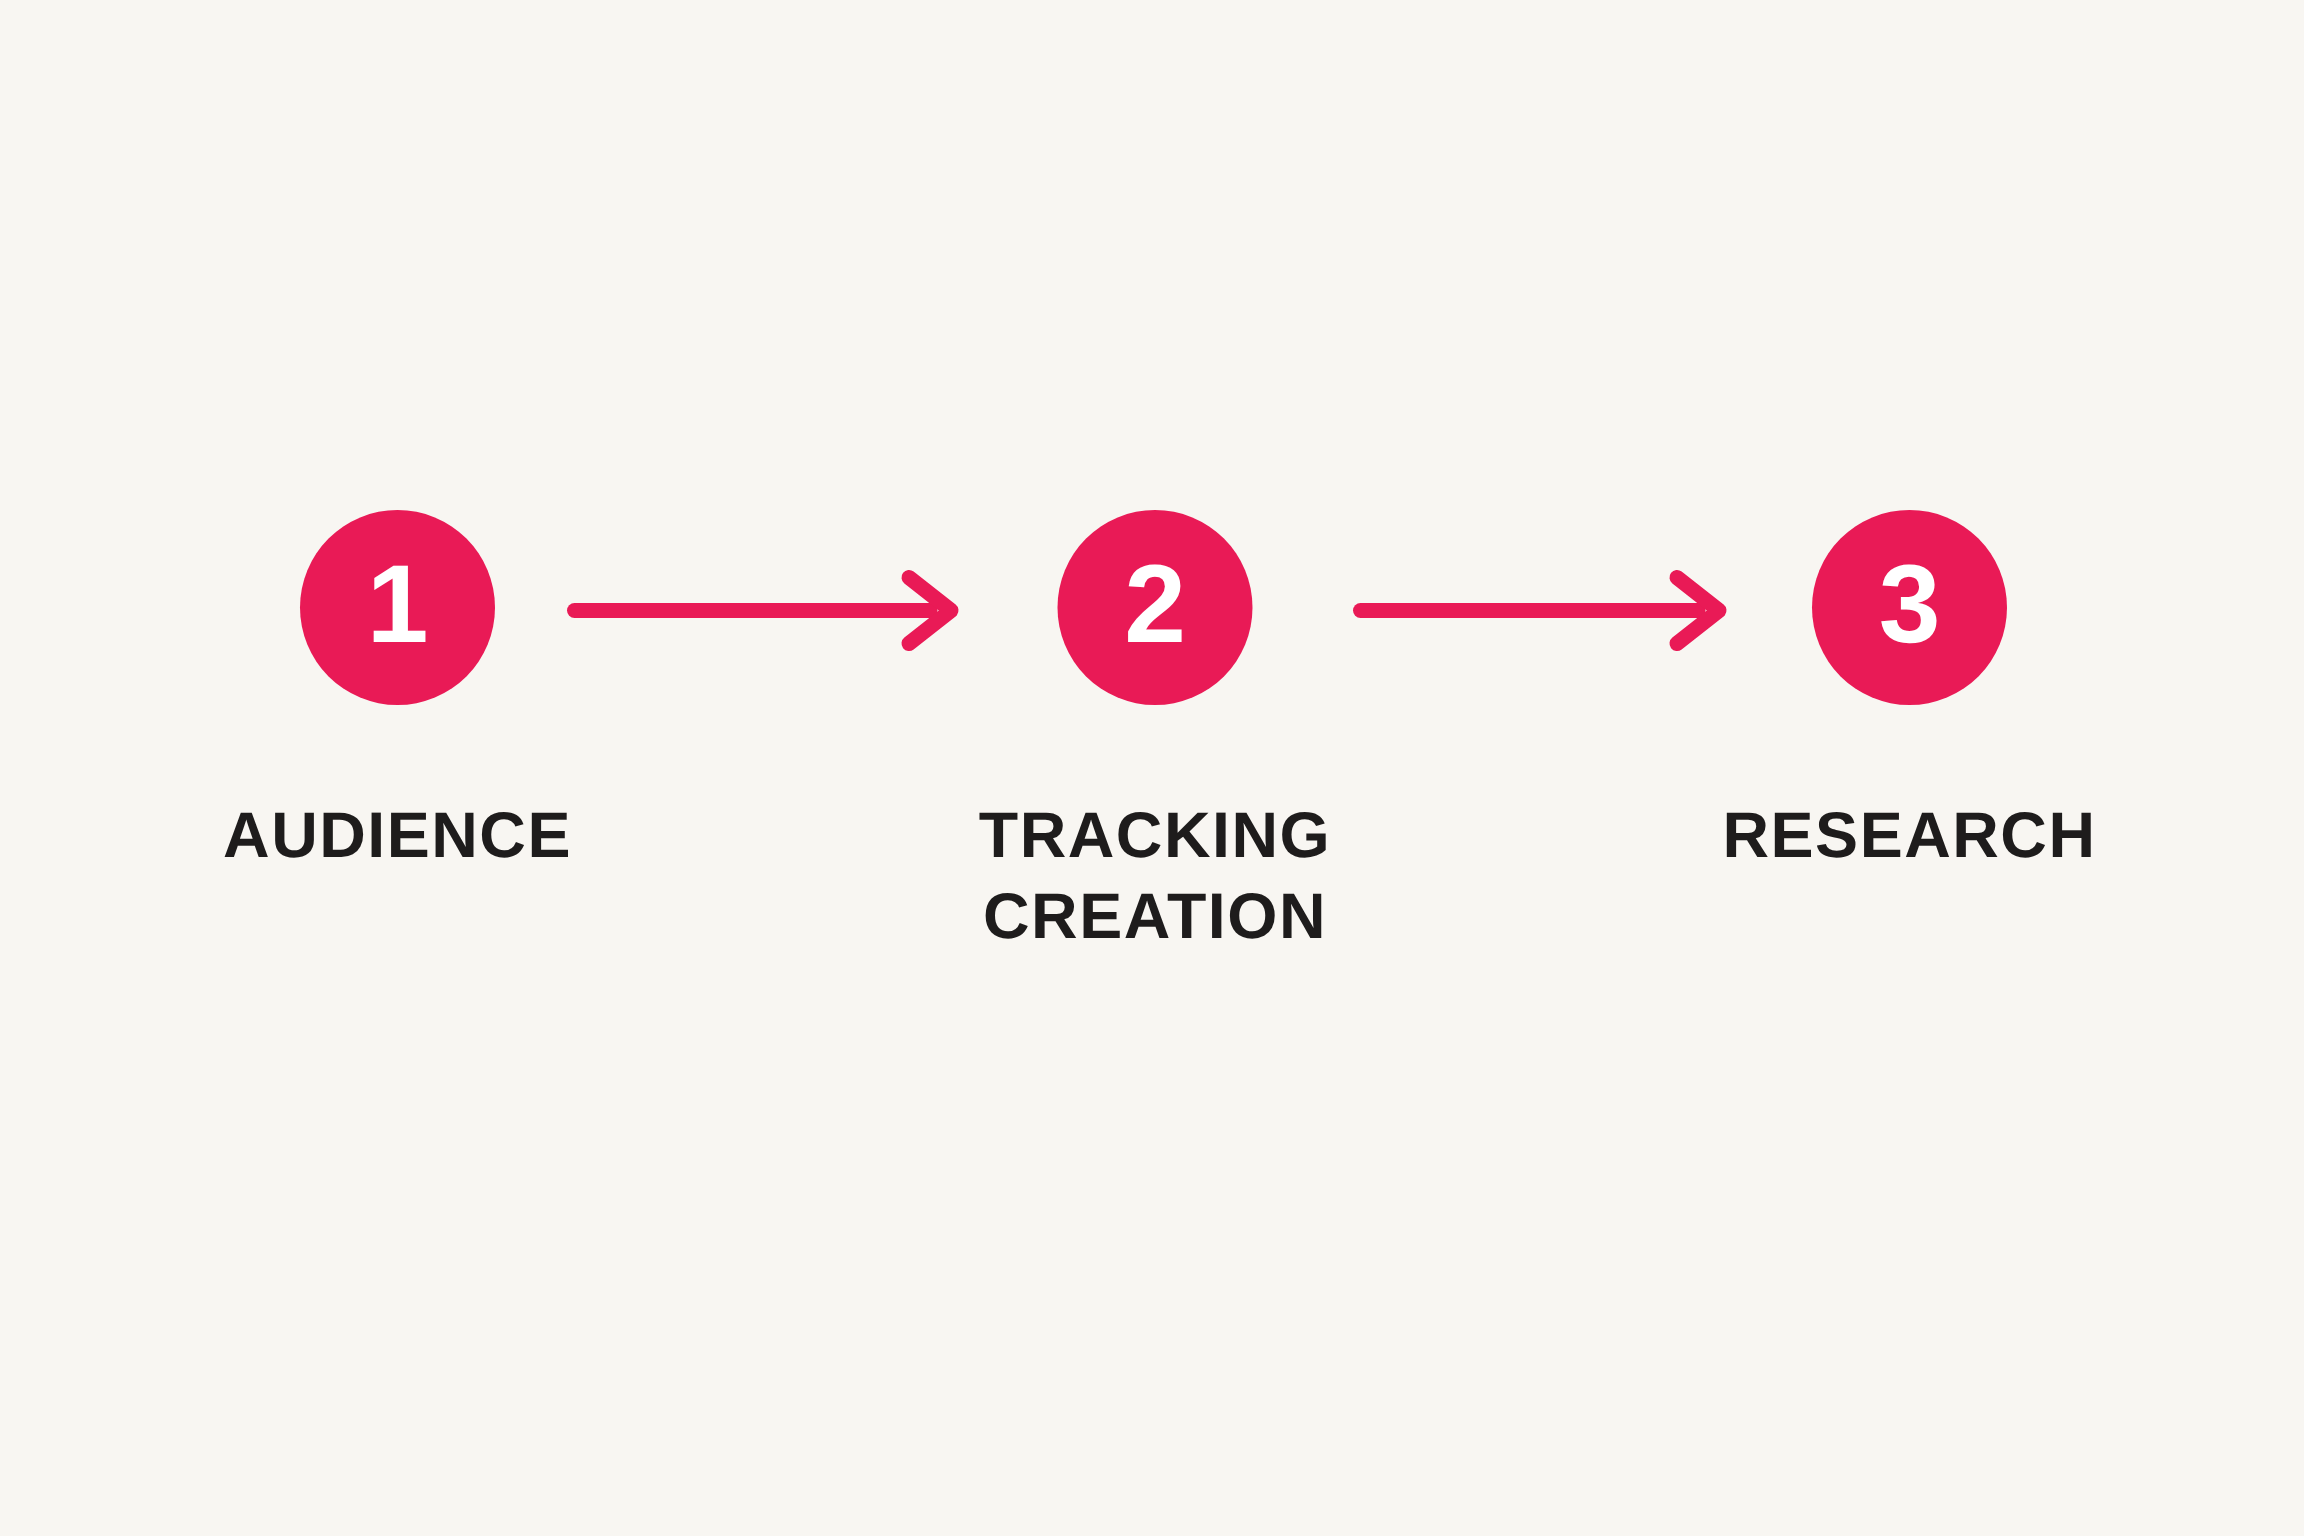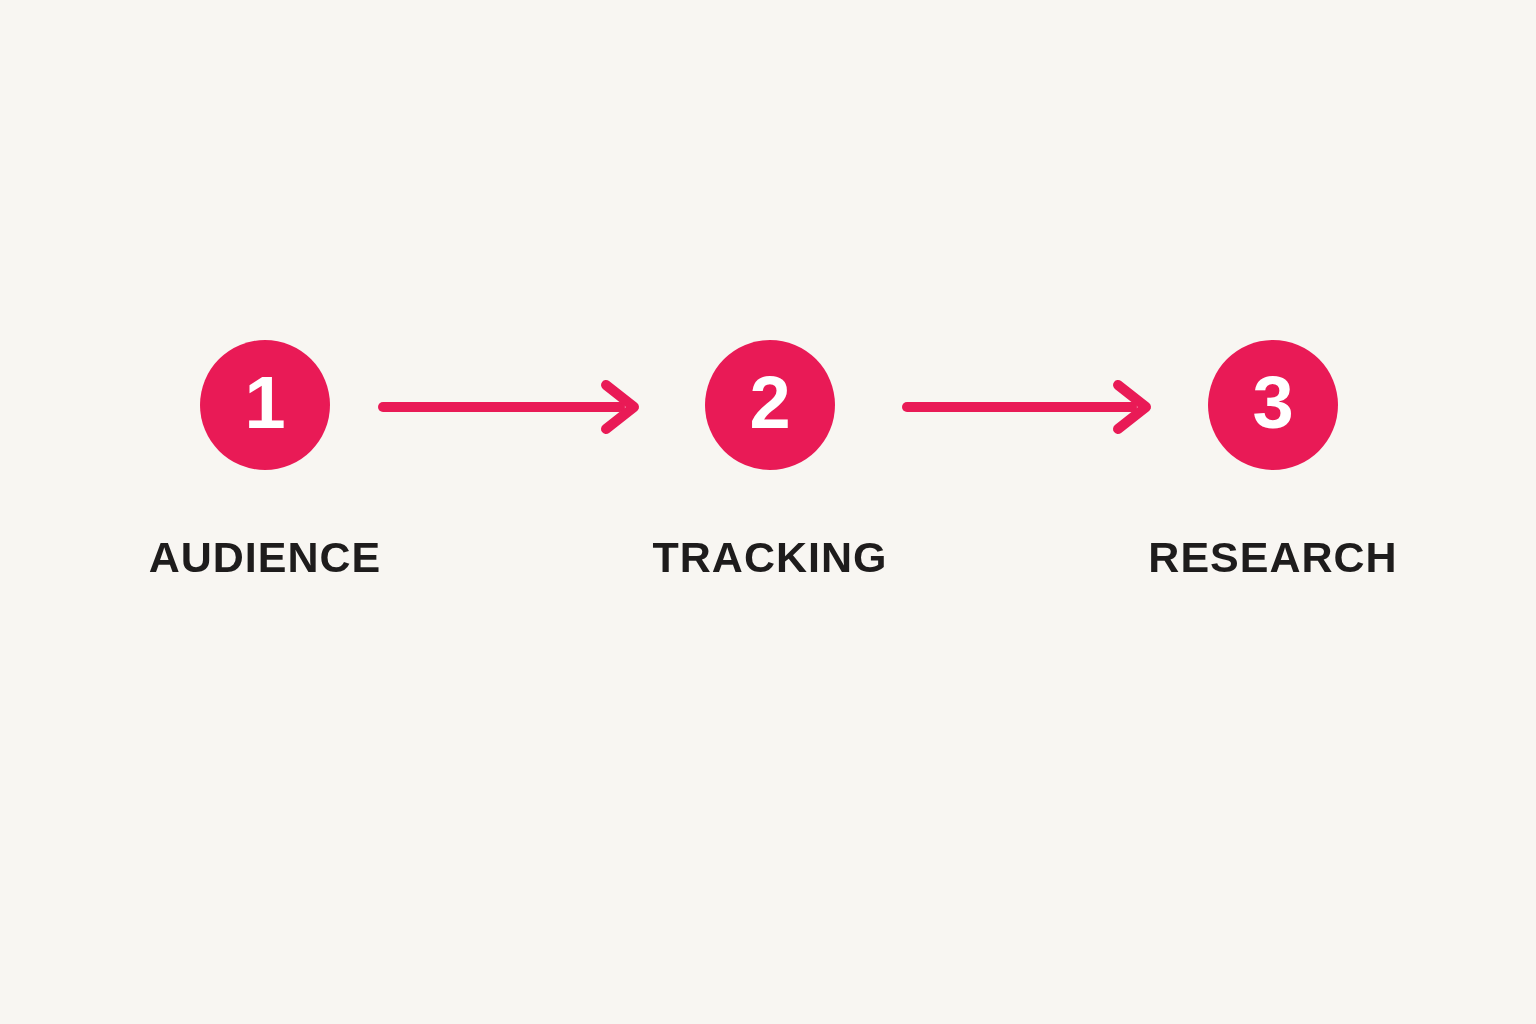--- a/index.html
+++ b/index.html
@@ -90,20 +90,21 @@
       <polyline class="stroke" points="232,14 260,36 232,58"></polyline>
     </svg>
   </div>
 
   <div class="step step-2">
     <div class="circle">
       <span class="num">2</span>
     </div>
     <div class="label">
       <div>TRACKING</div>
+      <div>CREATION</div>
     </div>
   </div>
 
   <div class="arrow arrow-2">
     <svg width="256" height="72" viewBox="0 0 256 72" aria-hidden="true">
       <line class="stroke" x1="9" y1="36" x2="234" y2="36"></line>
       <polyline class="stroke" points="220,14 248,36 220,58"></polyline>
     </svg>
   </div>
 

